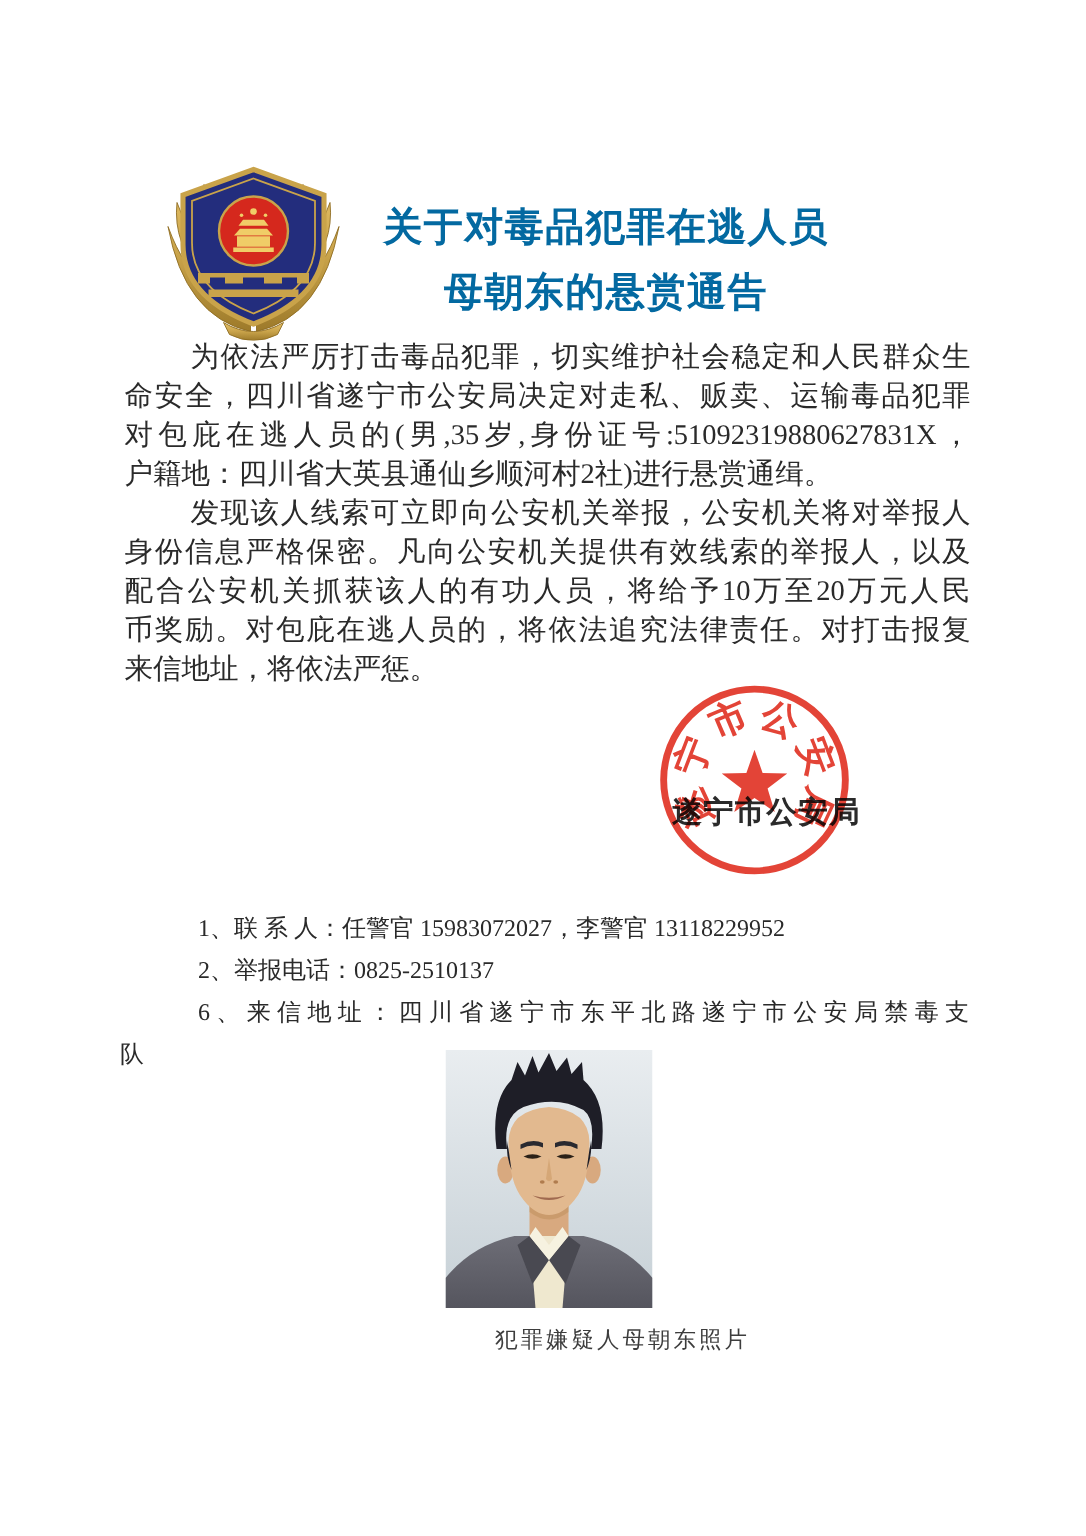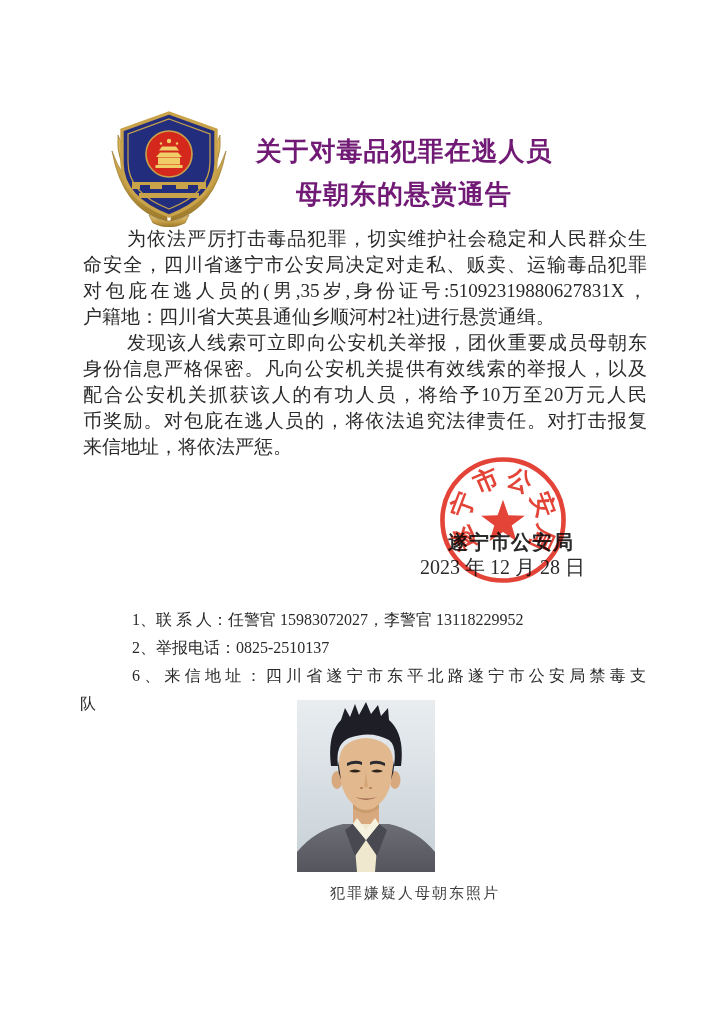--- a/index.html
+++ b/index.html
@@ -8,21 +8,21 @@
     width:724px;height:1024px;
     background:#ffffff;
     overflow:hidden;
     font-family:"Liberation Serif","DejaVu Serif",serif;
     color:#262626;
   }
   
   .emblem{position:absolute;left:103px;top:105px;width:132px;height:122px;}
   .title{
     position:absolute;left:226px;top:130px;width:356px;
-    text-align:center;font-weight:bold;color:#701a75;
+    text-align:center;font-weight:bold;color:#0369a1;
     font-size:26px;line-height:43px;letter-spacing:1px;
   }
   
   .bodytext{position:absolute;left:83px;top:226px;width:564px;}
   .bl{
     height:26px;line-height:26px;font-size:19px;
     text-align:justify;text-align-last:justify;
     white-space:nowrap;overflow:hidden;color:#2a2a2a;
   }
   .bl.ind{padding-left:44px;}
@@ -102,29 +102,28 @@
   <div class="title">
     <div>关于对毒品犯罪在逃人员</div>
     <div>母朝东的悬赏通告</div>
   </div>
 
   <div class="bodytext">
     <div class="bl ind">为依法严厉打击毒品犯罪，切实维护社会稳定和人民群众生</div>
     <div class="bl">命安全，四川省遂宁市公安局决定对走私、贩卖、运输毒品犯罪</div>
     <div class="bl">对包庇在逃人员的(男,35岁,身份证号:51092319880627831X，</div>
     <div class="bl end">户籍地：四川省大英县通仙乡顺河村2社)进行悬赏通缉。</div>
-    <div class="bl ind">发现该人线索可立即向公安机关举报，团伙重要成员母朝东</div>
+    <div class="bl ind">发现该人线索可立即向公安机关举报，公安机关将对举报人</div>
     <div class="bl">身份信息严格保密。凡向公安机关提供有效线索的举报人，以及</div>
     <div class="bl">配合公安机关抓获该人的有功人员，将给予10万至20万元人民</div>
     <div class="bl">币奖励。对包庇在逃人员的，将依法追究法律责任。对打击报复</div>
     <div class="bl end">来信地址，将依法严惩。</div>
   </div>
 
   <div class="signoff-issuer">遂宁市公安局</div>
-  <div class="signoff-date">2023 年 12 月 28 日</div>
 
   <div class="seal">
     <svg viewBox="0 0 170 170" width="156" height="156">
       <circle cx="85" cy="85" r="66" fill="none" stroke="#df2a1b" stroke-width="5"></circle>
       <g fill="#df2a1b" font-size="27" font-weight="bold" font-family="'Liberation Serif','DejaVu Serif',serif" text-anchor="middle">
         <text x="42.4" y="104.9" transform="rotate(-115 42.4 104.9)" dominant-baseline="central">遂</text>
         <text x="41.1" y="68.2" transform="rotate(-69 41.1 68.2)" dominant-baseline="central">宁</text>
         <text x="66.6" y="41.7" transform="rotate(-23 66.6 41.7)" dominant-baseline="central">市</text>
         <text x="103.4" y="41.7" transform="rotate(23 103.4 41.7)" dominant-baseline="central">公</text>
         <text x="128.9" y="68.2" transform="rotate(69 128.9 68.2)" dominant-baseline="central">安</text>

